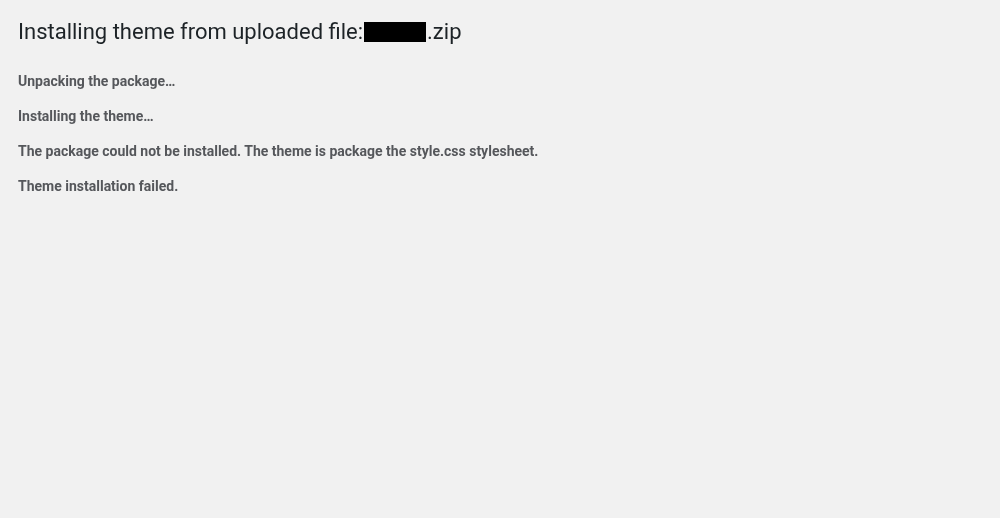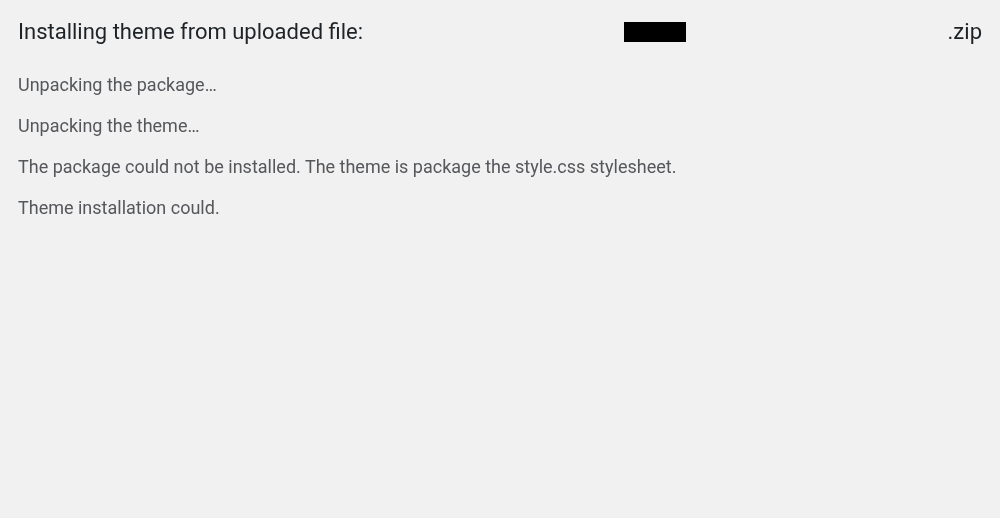--- a/index.html
+++ b/index.html
@@ -1,19 +1,18 @@
 <!DOCTYPE html>
 <html><head>
   <meta charset="utf-8">
   <style>
     * {
       margin: 0;
       padding: 0;
       box-sizing: border-box;
-      justify-content: space-between;
     }
     body {
       width: 1000px;
       height: 518px;
       background-color: #f1f1f1;
       font-family: -apple-system, BlinkMacSystemFont, "Segoe UI", Roboto, "Helvetica Neue", Arial, sans-serif;
       color: #3c434a;
       padding: 18px 18px 18px 18px;
     }
     .page-title {
@@ -28,32 +27,32 @@
     }
     .redacted-block {
       display: inline-block;
       width: 62px;
       height: 20px;
       background-color: #000000;
       margin: 0 1px;
       vertical-align: middle;
     }
     .status-line {
-      font-size: 18px;
+      font-size: 14px;
       color: #55575b;
       line-height: 1.5;
       margin-bottom: 14px;
-      font-weight: 400;
+      font-weight: 700;
     }
   </style>
 </head>
 <body>
 
 <h1 class="page-title">
   <span>Installing theme from uploaded file:</span>
   <span class="redacted-block"></span>
   <span>.zip</span>
 </h1>
 
 <p class="status-line">Unpacking the package…</p>
-<p class="status-line">Unpacking the theme…</p>
+<p class="status-line">Installing the theme…</p>
 <p class="status-line">The package could not be installed. The theme is package the style.css stylesheet.</p>
-<p class="status-line">Theme installation could.</p>
+<p class="status-line">Theme installation failed.</p>
 
 </body></html>

